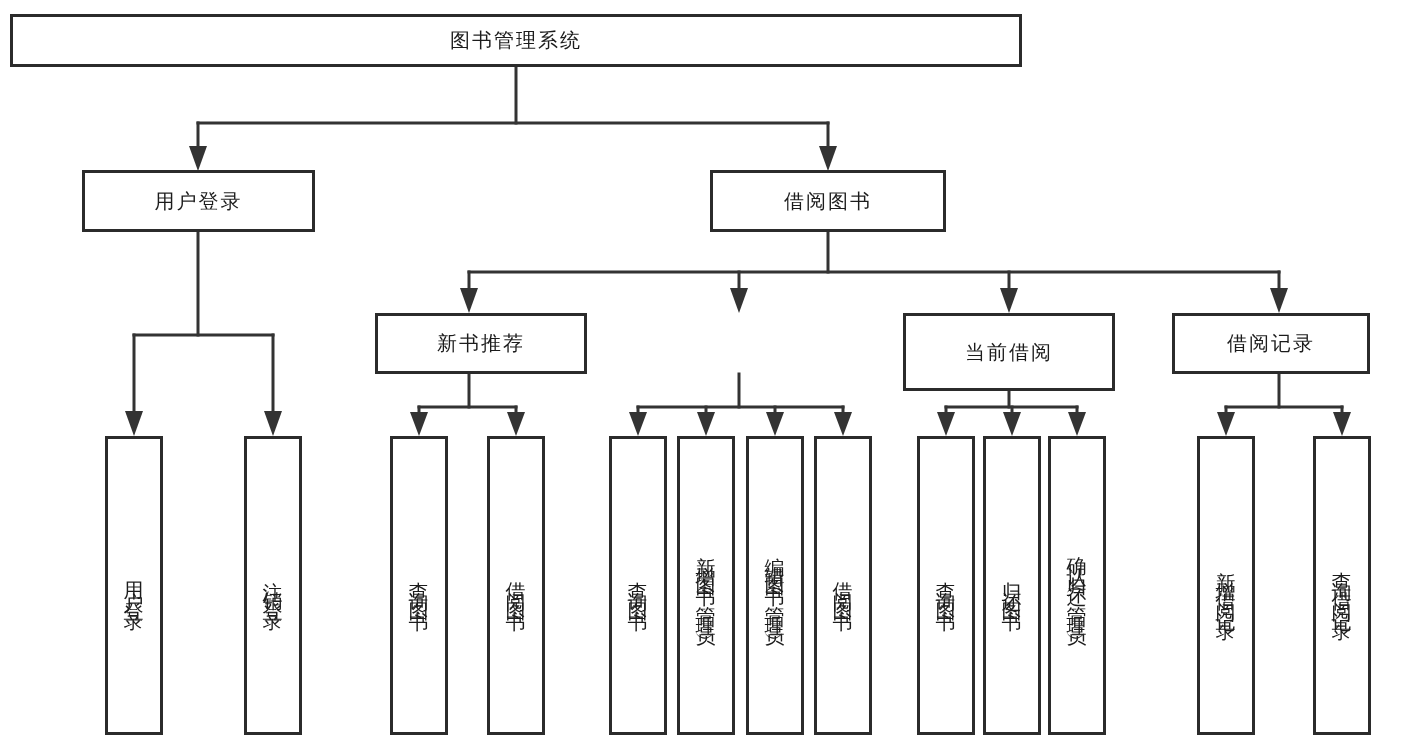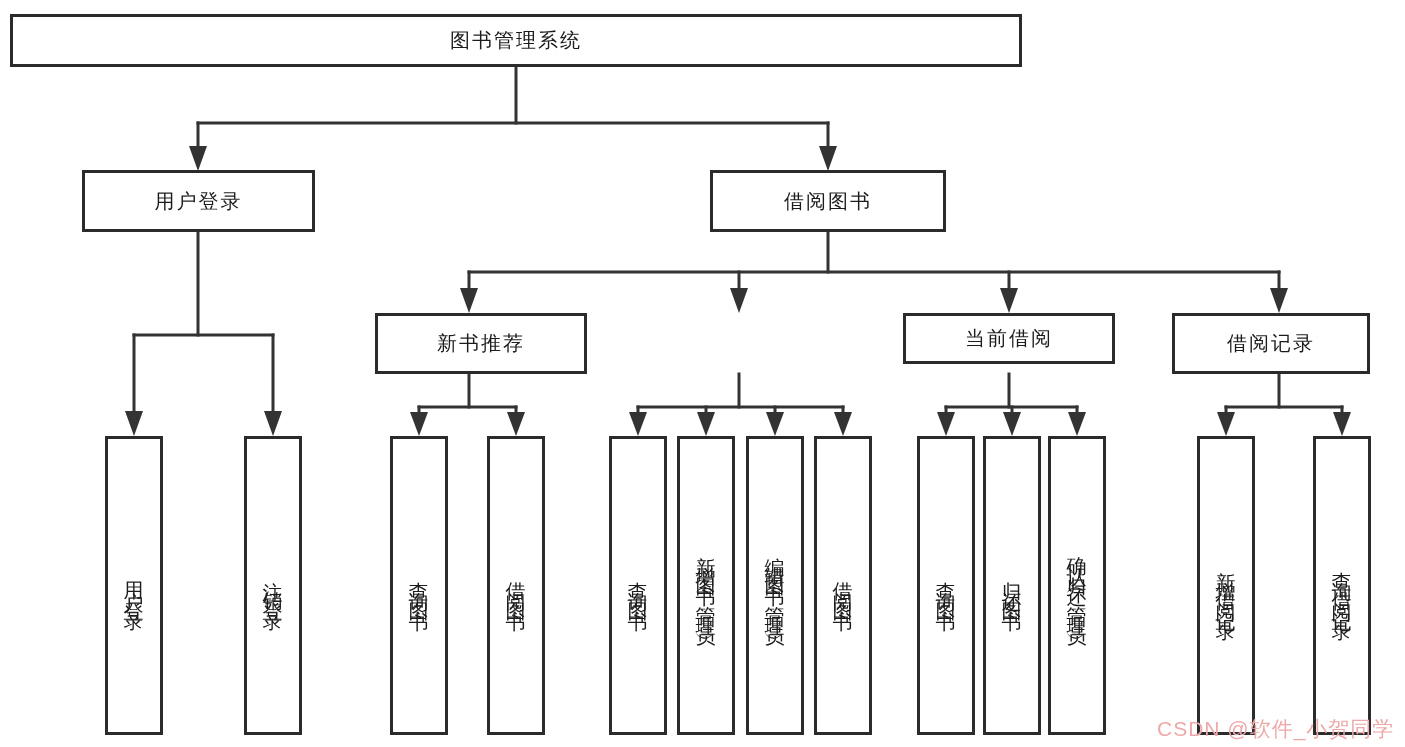--- a/index.html
+++ b/index.html
@@ -169,21 +169,21 @@
   <div class="hnode" style="left:82px; top:170px; width:233px; height:62px;">
     <span>用户登录</span>
   </div>
   <div class="hnode" style="left:710px; top:170px; width:236px; height:62px;">
     <span>借阅图书</span>
   </div>
 
   <div class="hnode" style="left:363px; top:313px; width:212px; height:61px;margin-left:12px;">
     <span>新书推荐</span>
   </div>
-  <div class="hnode" style="left:903px; top:313px; width:212px; height:51px;justify-content:center;">
+  <div class="hnode" style="left:903px; top:313px; width:212px; height:78px;justify-content:center;">
     <span>当前借阅</span>
   </div>
   <div class="hnode" style="left:1172px; top:313px; width:198px; height:61px;">
     <span>借阅记录</span>
   </div>
 
   <div class="leaf" style="left:105px;">
     <span class="vlabel">用户登录</span>
   </div>
   <div class="leaf" style="left:244px;">
@@ -220,15 +220,14 @@
     <span class="vlabel">确认归还（管理员）</span>
   </div>
 
   <div class="leaf" style="left:1197px;">
     <span class="vlabel">新增借阅记录</span>
   </div>
   <div class="leaf" style="left:1313px;">
     <span class="vlabel">查询借阅记录</span>
   </div>
 
-  <div class="watermark">CSDN @软件_小贺同学</div>
 
 </div>
 
 </body></html>

